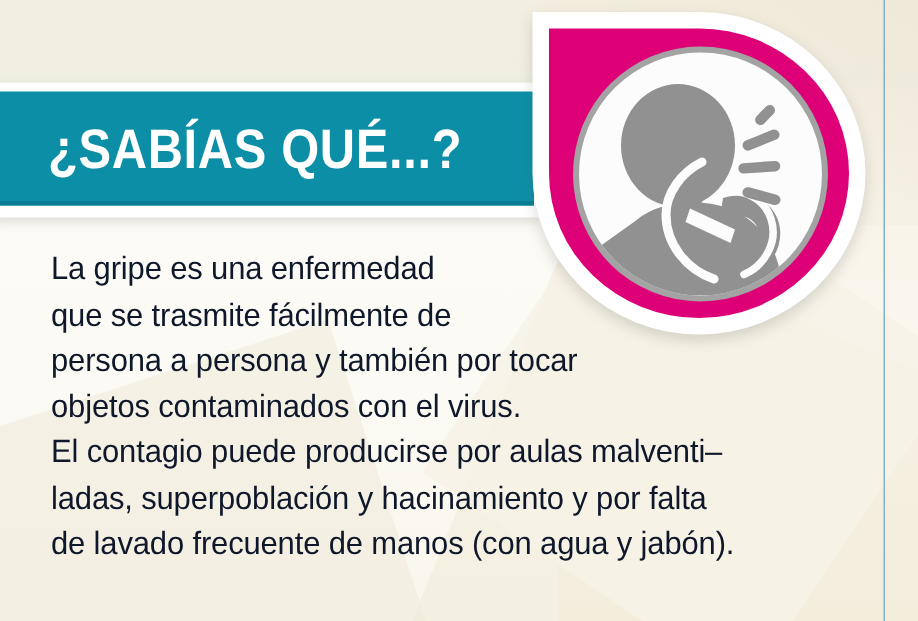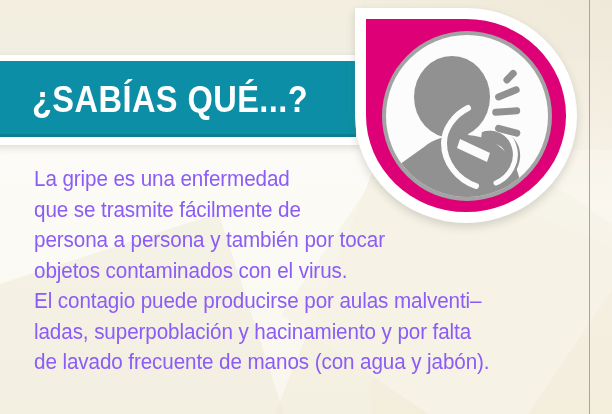--- a/index.html
+++ b/index.html
@@ -148,21 +148,21 @@
     overflow: hidden;
   }
   .circle-inner svg { display: block; }
 
   
   .body-copy {
     position: absolute;
     left: 34px;
     top: 164px;
     width: 545px;
-    color: #8b5cf6;
+    color: #0f172a;
     font-family: "Liberation Sans Narrow", "Liberation Sans", sans-serif;
     font-size: 21.5px;
     font-weight: normal;
     line-height: 30.5px;
     letter-spacing: -0.1px;
     white-space: nowrap;
   }
   .body-line {
     display: block;
     transform: scaleX(0.96);

